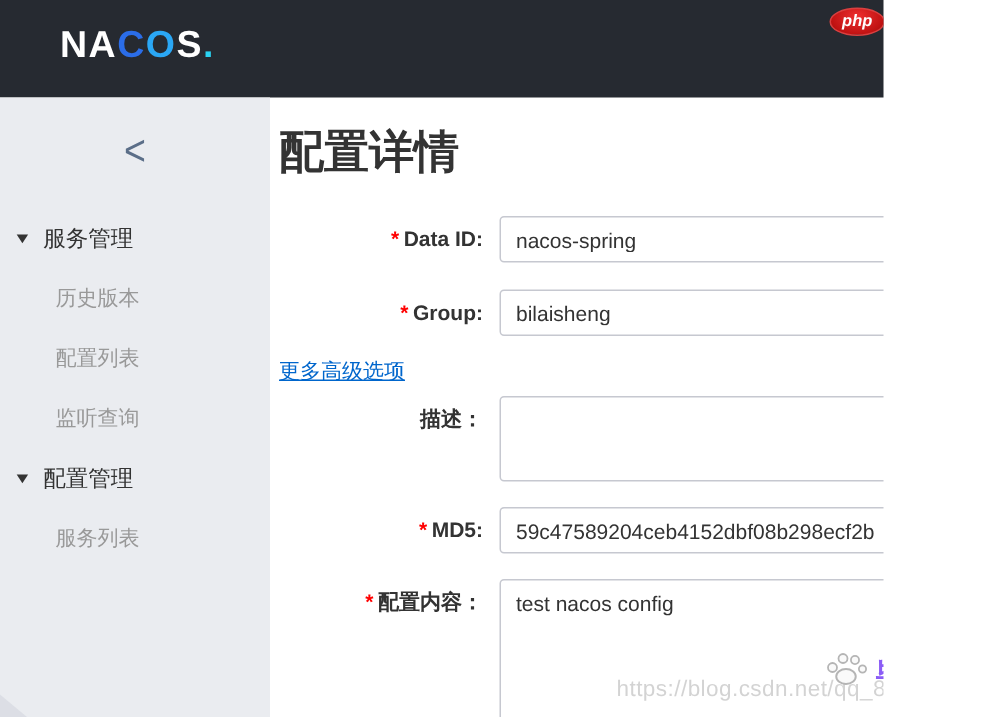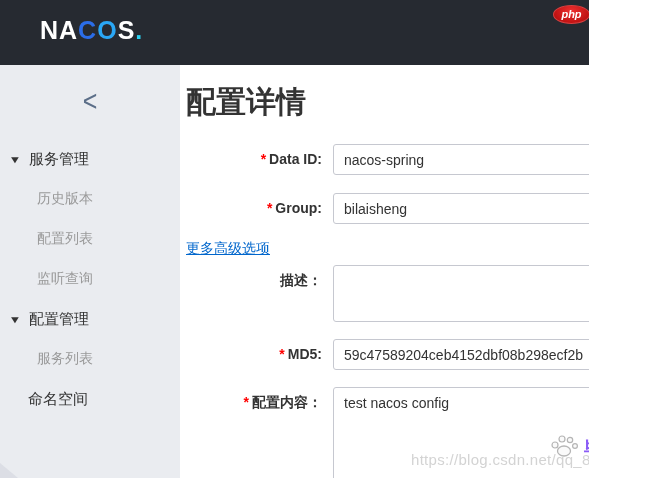--- a/index.html
+++ b/index.html
@@ -148,23 +148,20 @@
       <div class="nav-item sub">
         <span>监听查询</span>
       </div>
       <div class="nav-item group">
         <span class="caret">▼</span>
         <span>配置管理</span>
       </div>
       <div class="nav-item sub">
         <span>服务列表</span>
       </div>
-      <div class="nav-item root">
-        <span>命名空间</span>
-      </div>
     </nav>
     <div class="corner-deco"></div>
   </aside>
 
   <main class="main">
     <h1 class="page-title">配置详情</h1>
 
     <div class="form">
 
       <div class="frow mb-a">

